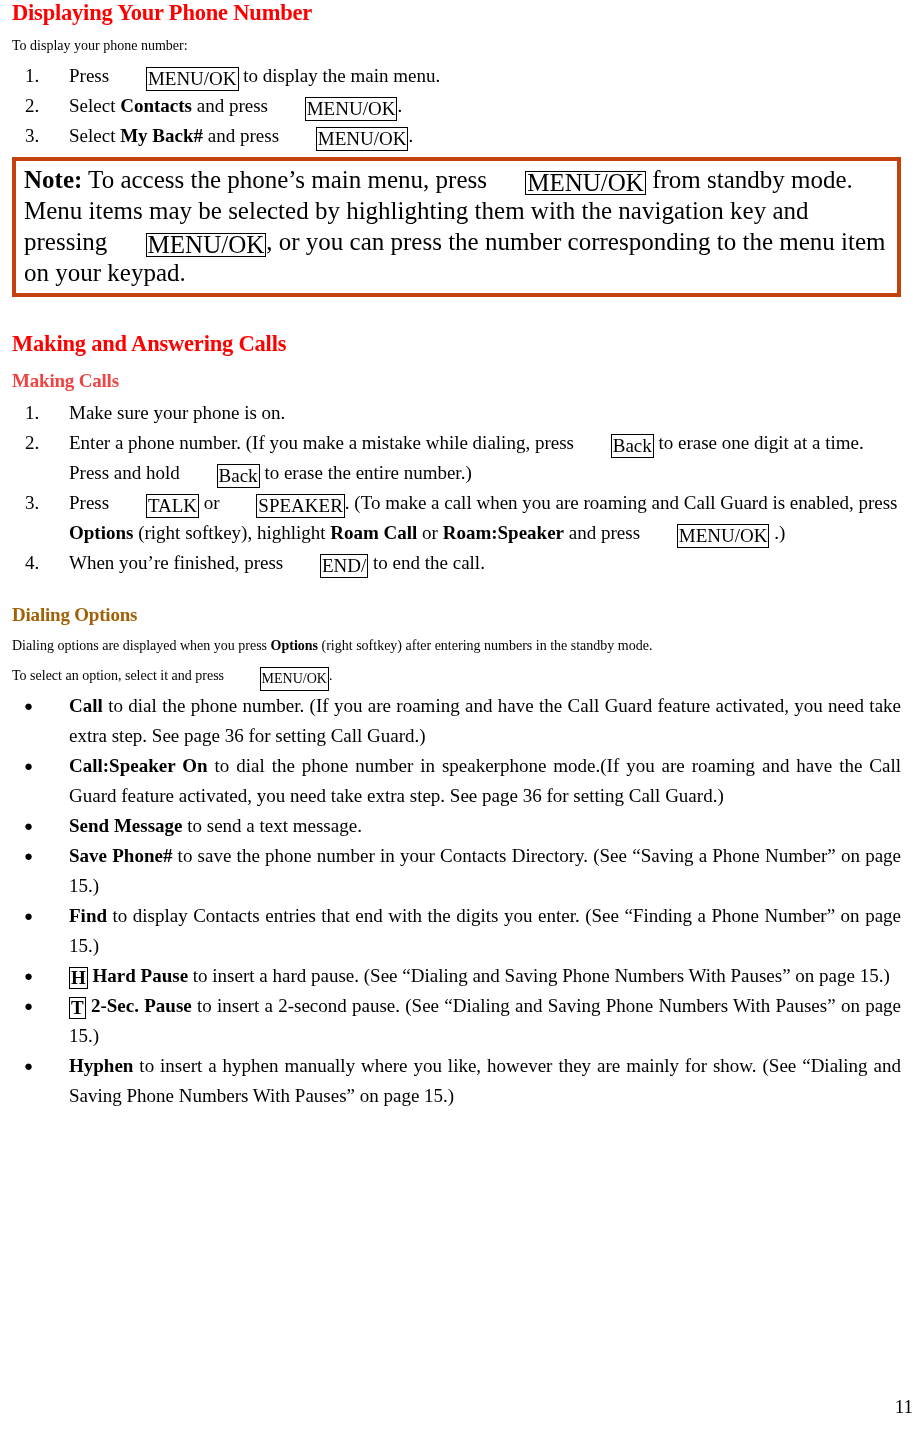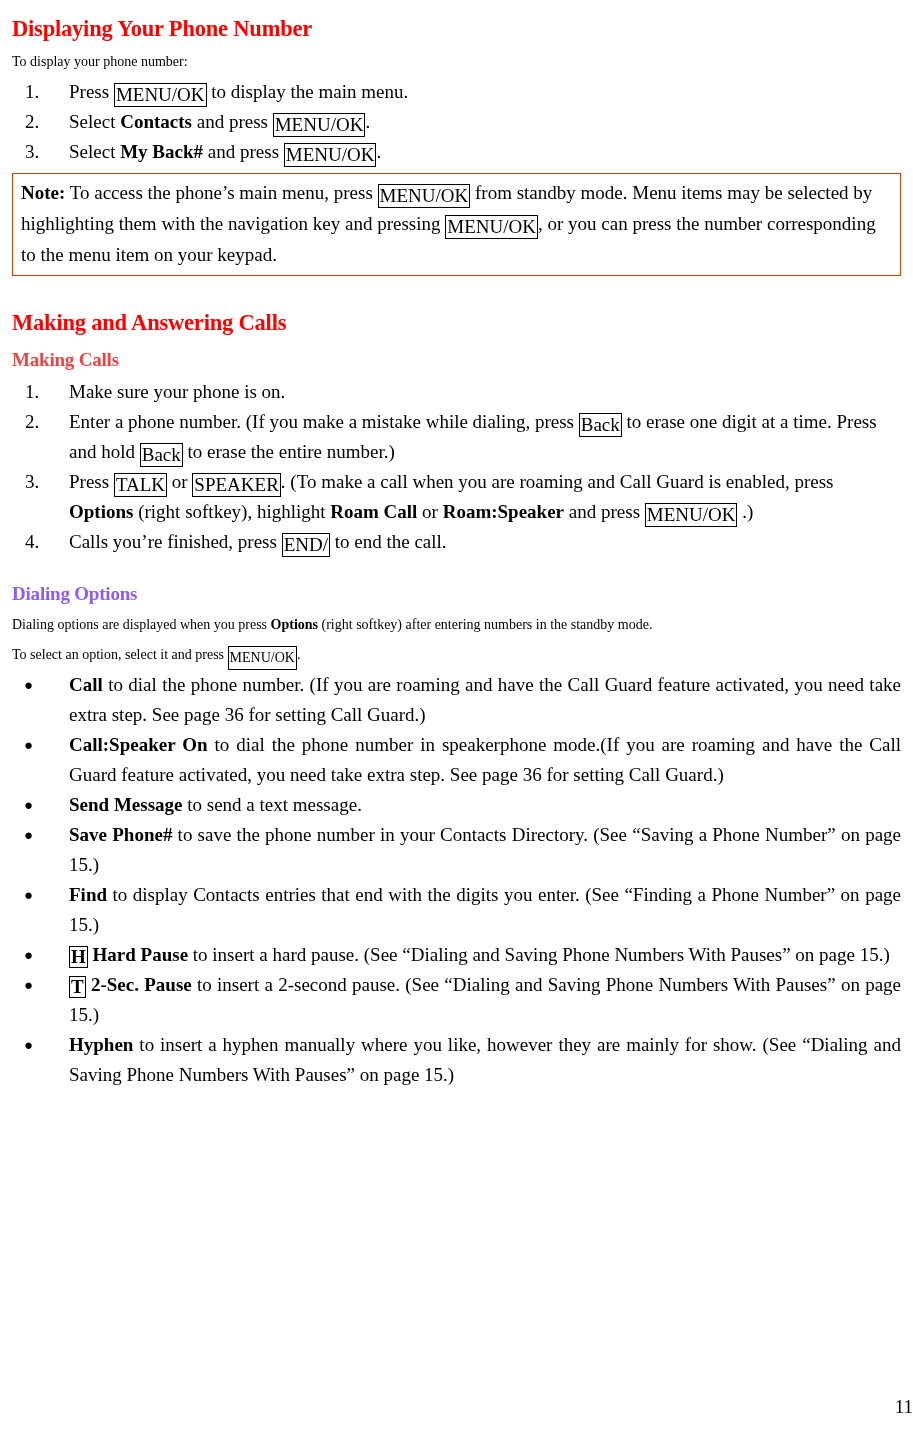--- a/index.html
+++ b/index.html
@@ -13,21 +13,21 @@
     font-family: "Liberation Serif", "DejaVu Serif", serif;
     color: #000000;
     position: relative;
     overflow: hidden;
   }
   .page {
     position: relative;
     width: 913px;
     height: 1430px;
     box-sizing: border-box;
-    padding: 16px 12px;
+    padding: 0 12px;
   }
 
   
   .h1 {
     color: #ff0000;
     font-weight: bold;
     font-size: 22.5px;
     line-height: 1.12;
     letter-spacing: -0.2px;
     margin: 0;
@@ -36,21 +36,21 @@
   .h2 {
     color: #ef4444;
     font-weight: bold;
     font-size: 19px;
     line-height: 1.12;
     letter-spacing: -0.2px;
     margin: 0;
     white-space: nowrap;
   }
   .h3 {
-    color: #8b5cf6;
+    color: #a16207;
     font-weight: bold;
     font-size: 19px;
     line-height: 1.12;
     letter-spacing: -0.2px;
     margin: 0;
     white-space: nowrap;
   }
 
   
   .para {
@@ -85,36 +85,37 @@
   b, .b { font-weight: bold; }
 
   
   .key {
     border: 1px solid #000000;
     padding: 0 1px;
     display: inline-block;
     line-height: 22px;
     vertical-align: -3px;
     white-space: nowrap;
+    margin-left: 32px;
   }
   .keysm {
     border: 1px solid #000000;
     padding: 0 1px;
     display: inline-block;
     font-weight: bold;
     line-height: 20px;
     vertical-align: -2px;
   }
 
   
   .notebox {
-    border: 1px solid #c2410c;
+    border: 4px solid #c2410c;
     box-sizing: border-box;
     padding: 3px 8px 5px 8px;
-    font-size: 19px;
+    font-size: 25px;
     line-height: 31px;
     margin: 0;
   }
 
   
   .pagenum {
     position: absolute;
     left: 0;
     right: 0;
     bottom: 12px;
@@ -180,21 +181,21 @@
     <span>Enter a phone number. (If you make a mistake while dialing, press </span><span class="key">Back</span><span> to erase one digit at a time. Press and hold </span><span class="key">Back</span><span> to erase the entire number.)</span>
   </div>
 
   <div class="listrow">
     <span class="marker">3.</span>
     <span>Press </span><span class="key">TALK</span><span> or </span><span class="key">SPEAKER</span><span>. (To make a call when you are roaming and Call Guard is enabled, press </span><b>Options</b><span> (right softkey), highlight </span><b>Roam Call</b><span> or </span><b>Roam:Speaker</b><span> and press </span><span class="key">MENU/OK</span><span> .)</span>
   </div>
 
   <div class="listrow">
     <span class="marker">4.</span>
-    <span>Calls you’re finished, press </span><span class="key">END/</span><span> to end the call.</span>
+    <span>When you’re finished, press </span><span class="key">END/</span><span> to end the call.</span>
   </div>
 
   <div class="sp26"></div>
 
   <h2 class="h3">Dialing Options</h2>
 
   <div class="sp6"></div>
 
   <p class="para"><span>Dialing options are displayed when you press </span><b>Options</b><span> (right softkey) after entering numbers in the standby mode.</span></p>
 

